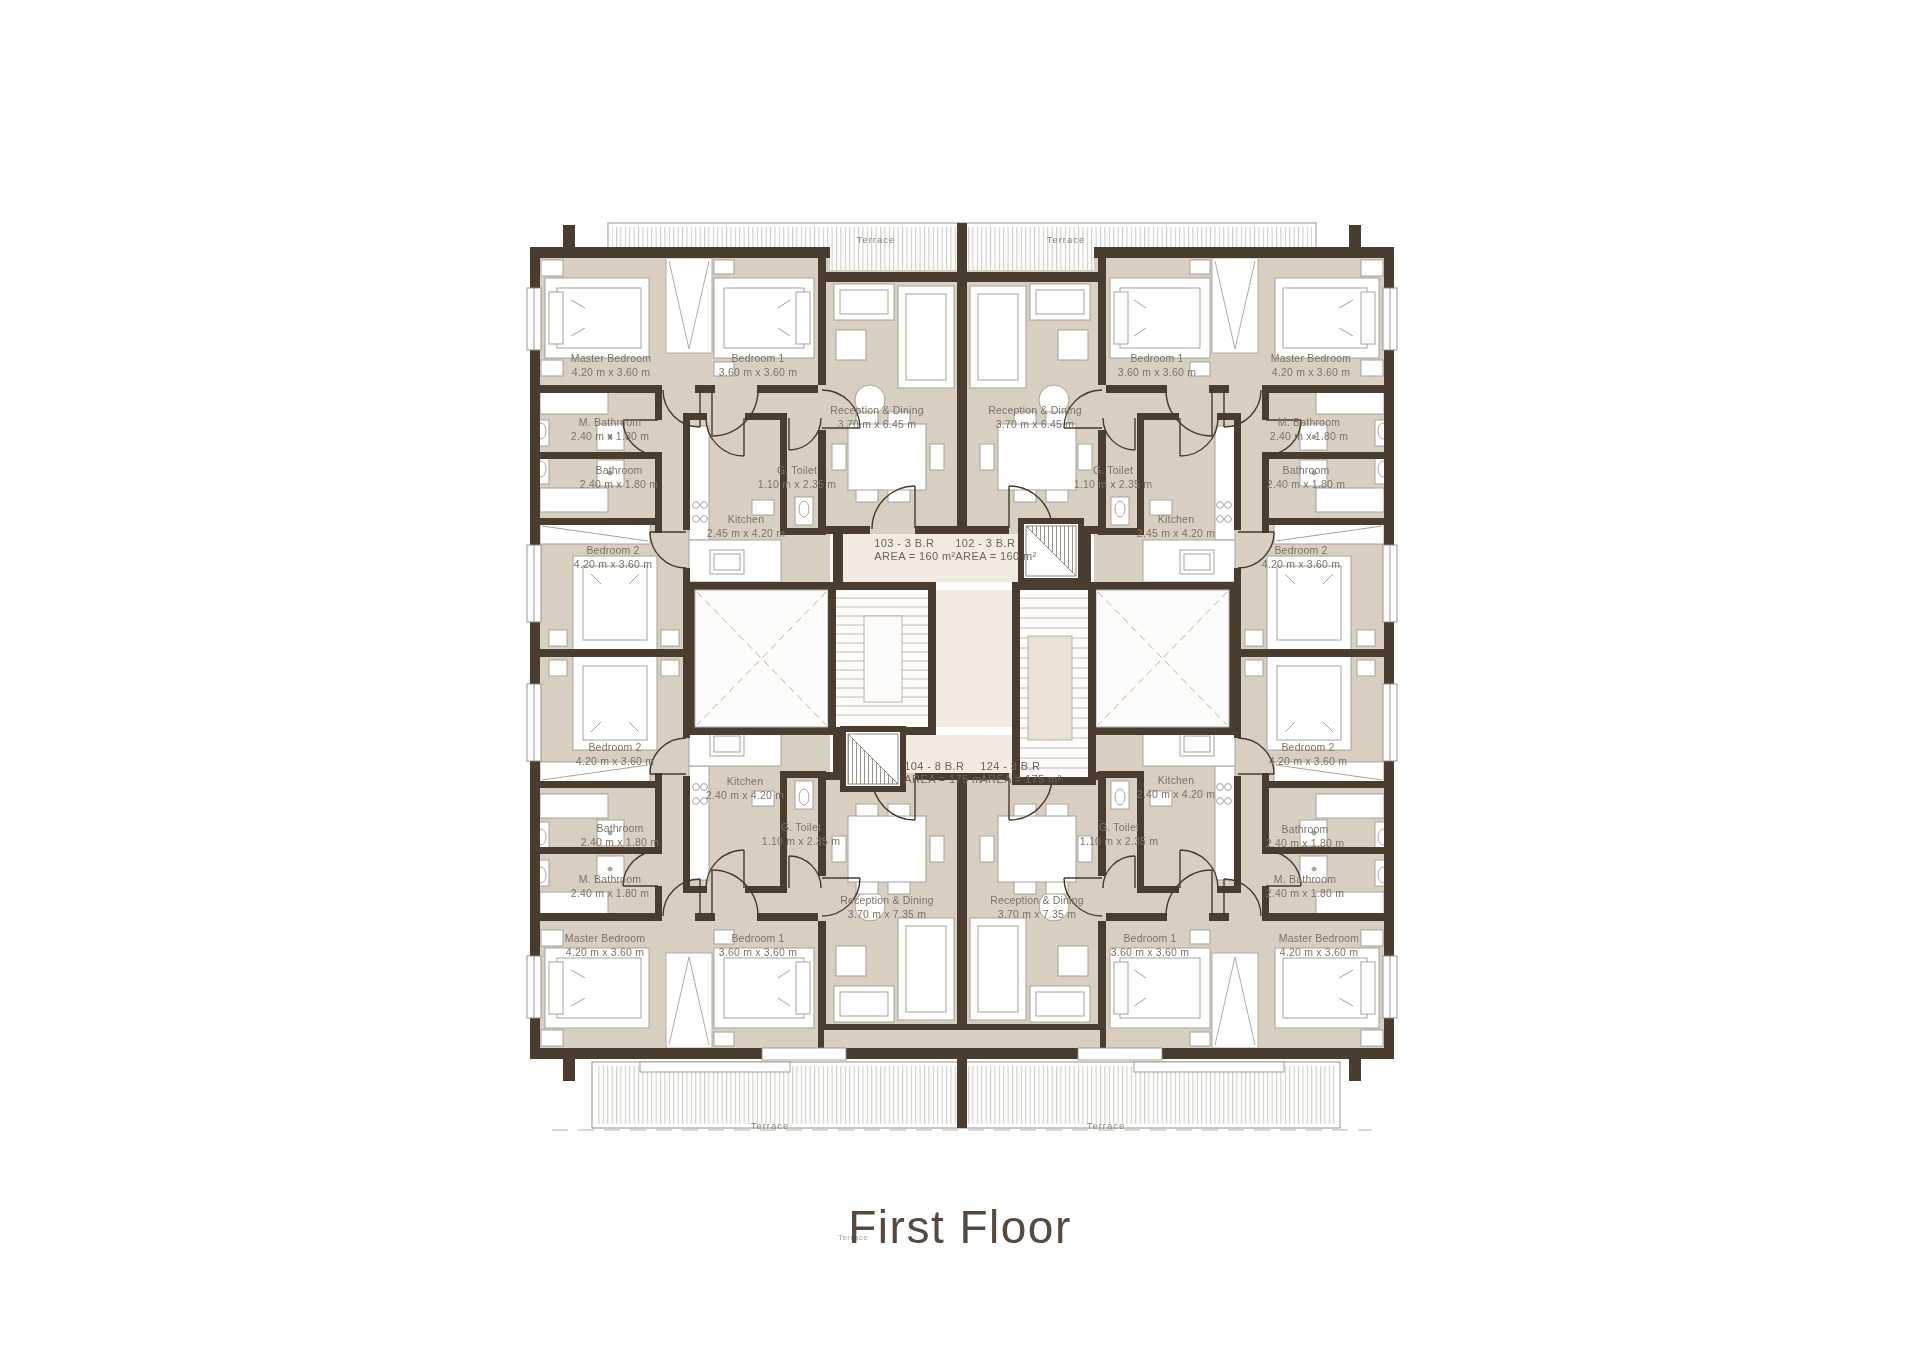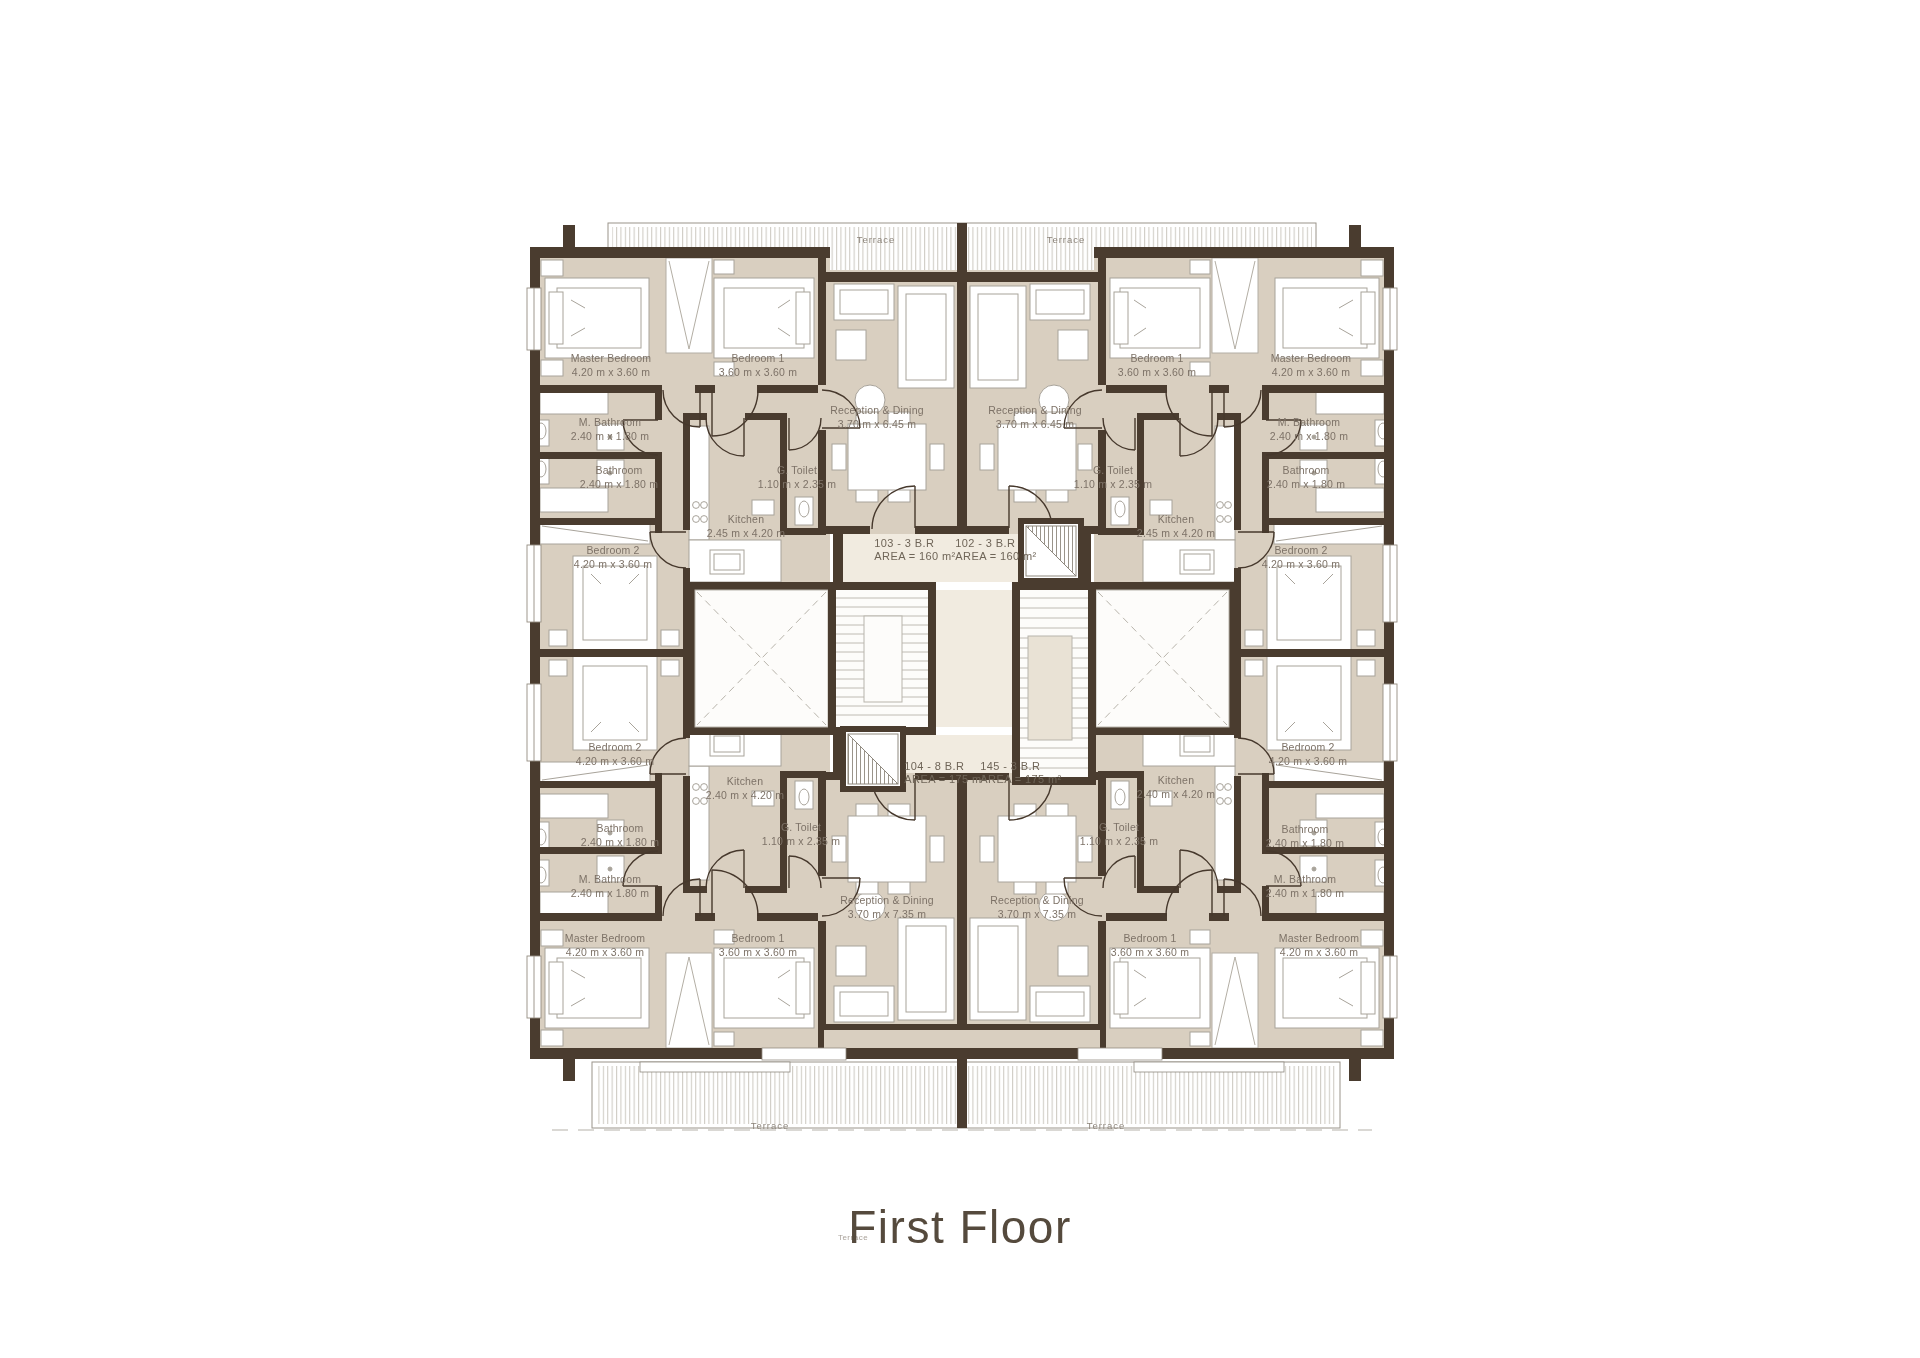--- a/index.html
+++ b/index.html
@@ -439,21 +439,21 @@
 </div>
 <div class="lbl" style="left:1150px;top:946px">
   <span>Bedroom 1</span>
   <span>3.60 m x 3.60 m</span>
 </div>
 <div class="lbl" style="left:1319px;top:946px">
   <span>Master Bedroom</span>
   <span>4.20 m x 3.60 m</span>
 </div>
 <div class="tag" style="left:1013px;top:773px">
-  <span>145 - 3 B.R</span>
+  <span>124 - 3 B.R</span>
   <span>AREA = 175 m²</span>
 </div>
 
 <div class="ter" style="left:876px;top:239px">Terrace</div>
 <div class="ter" style="left:1066px;top:239px">Terrace</div>
 <div class="ter" style="left:770px;top:1125px">Terrace</div>
 <div class="ter" style="left:1106px;top:1125px">Terrace</div>
 <div class="ter-tiny" style="left:853px;top:1237px">Terrace</div>
 
 <div class="ttl" style="left:960px;top:1227px">First Floor</div>

